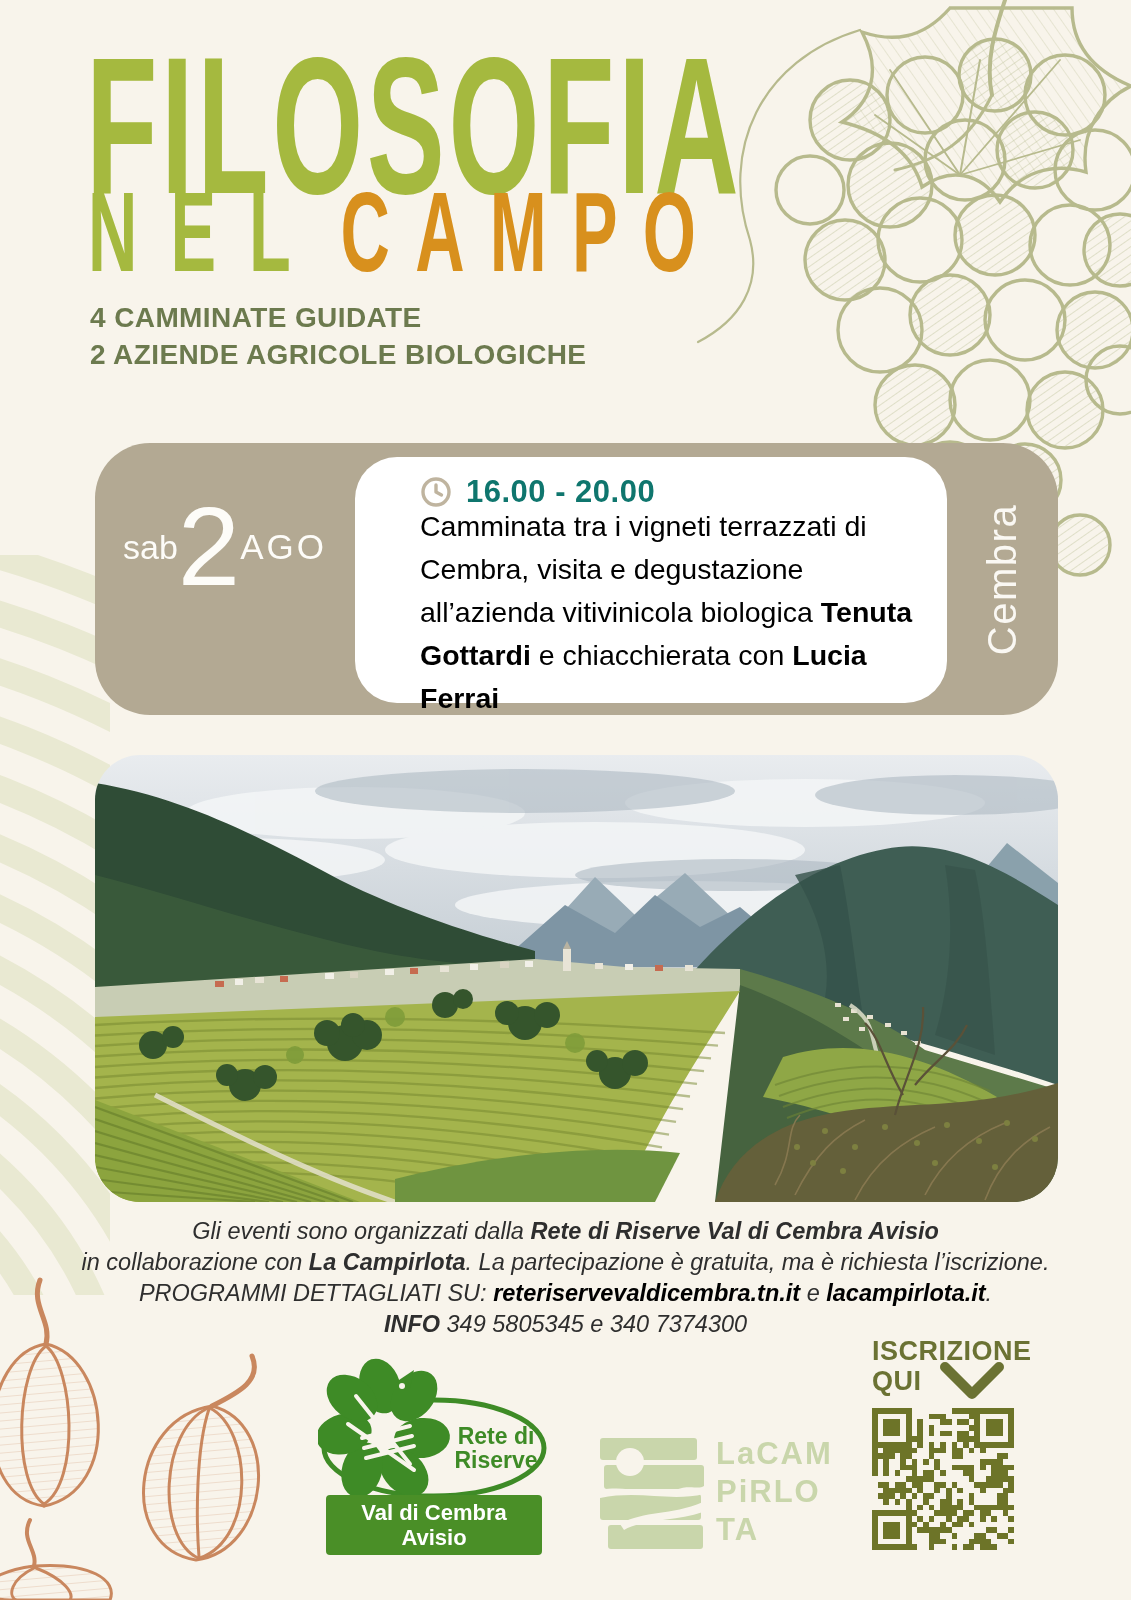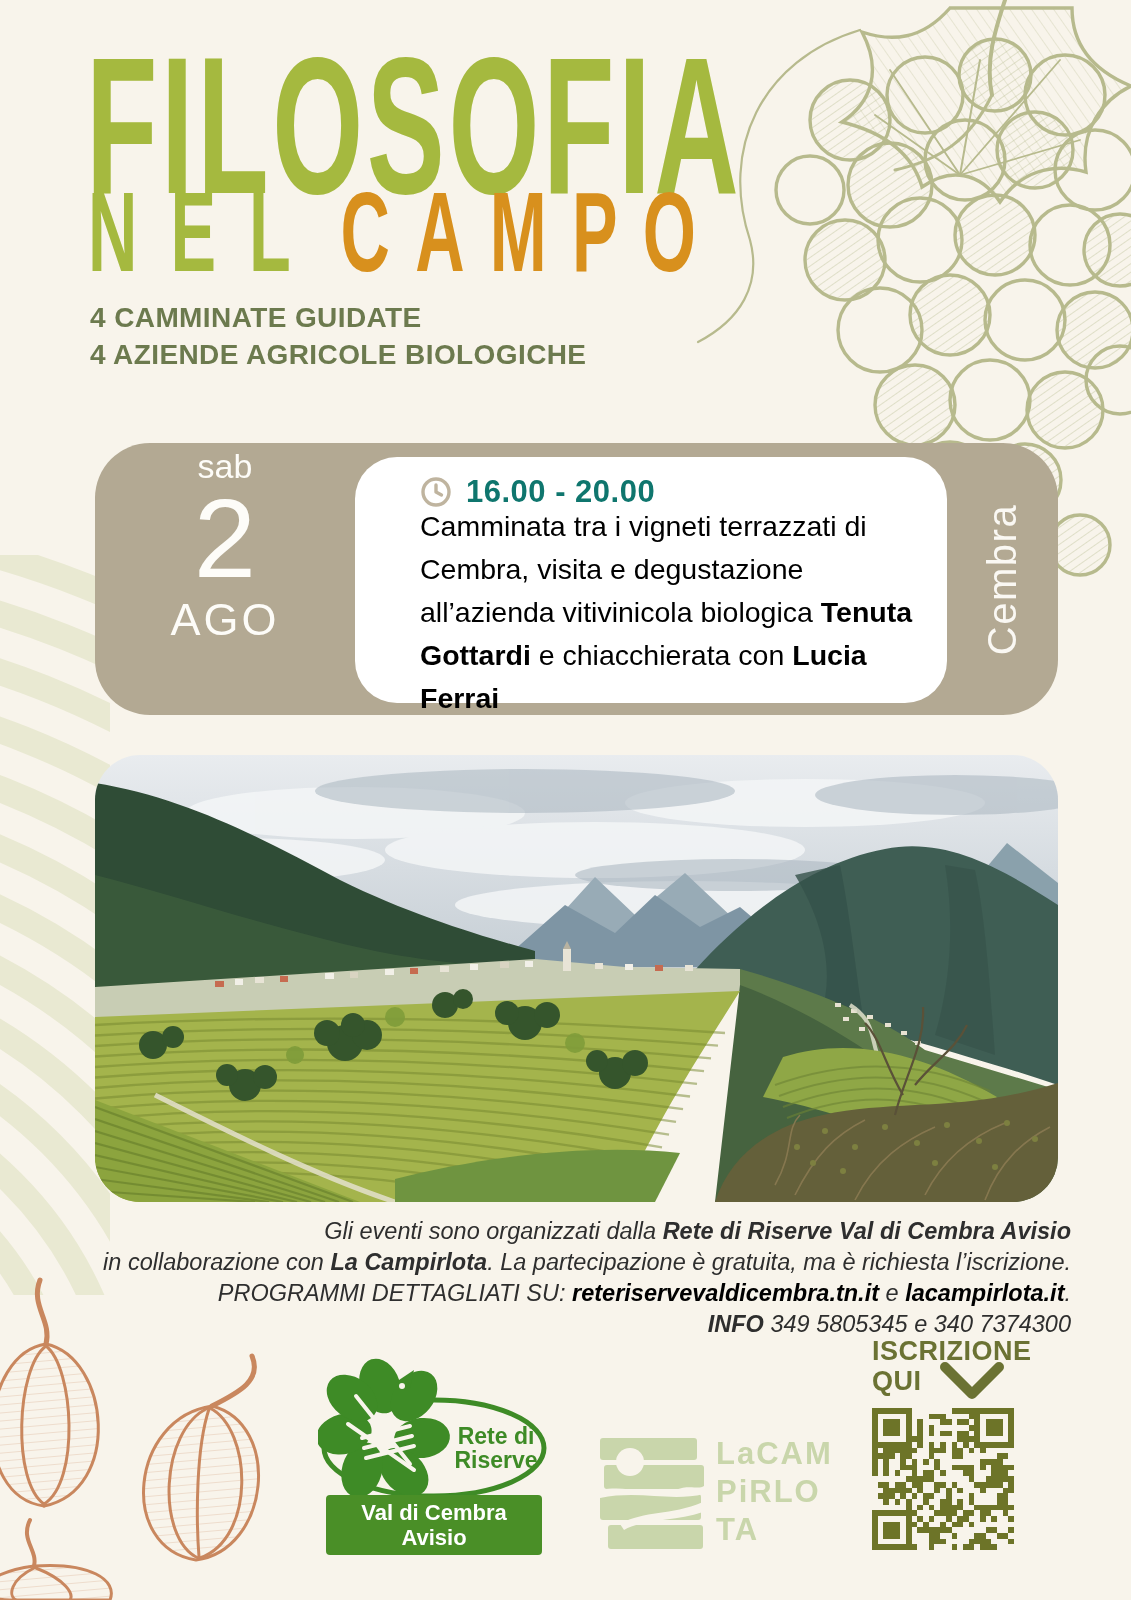--- a/index.html
+++ b/index.html
@@ -12,36 +12,36 @@
   .title-wrap{left:86px;top:28px;transform:scaleX(0.60);transform-origin:0 0;white-space:nowrap;}
   .title-wrap .t{font-size:195px;line-height:1;font-weight:800;letter-spacing:6px;color:#a5b93f;}
   .subtitle-wrap{left:88px;top:175px;transform:scaleX(0.60);transform-origin:0 0;white-space:nowrap;}
   .subtitle-wrap span{font-size:114px;line-height:1;font-weight:800;}
   .sub-nel{color:#a5b93f;letter-spacing:55px;}
   .sub-campo{color:#d8901d;letter-spacing:42px;margin-left:28px;}
   .features{left:90px;top:299px;}
   .features div{font-size:28px;font-weight:800;color:#6c7a4e;line-height:37px;letter-spacing:0.4px;}
   
   .event-card{left:95px;top:443px;width:963px;height:272px;background:#b3a993;border-radius:55px;}
-  .date-col{left:95px;top:443px;width:260px;height:208px;display:flex;flex-direction:column;
+  .date-col{left:95px;top:443px;width:260px;height:208px;display:flex;flex-direction:row;
             align-items:center;justify-content:center;color:#fdfcf8;}
   .date-col .day{font-size:34px;font-weight:400;line-height:36px;}
   .date-col .num{font-size:112px;font-weight:300;line-height:110px;}
-  .date-col .mon{font-size:45px;font-weight:500;letter-spacing:3px;line-height:52px;}
+  .date-col .mon{font-size:35px;font-weight:500;letter-spacing:3px;line-height:52px;}
   .detail-card{left:355px;top:457px;width:592px;height:246px;background:#ffffff;border-radius:42px;}
   .time-row{left:420px;top:474px;display:flex;align-items:center;gap:14px;}
   .time-row .time{font-size:31px;font-weight:800;color:#0f766e;letter-spacing:0.5px;}
   .desc{left:420px;top:505px;width:515px;font-size:28.5px;line-height:43px;color:#000000;margin:0;}
   .desc strong{font-weight:800;}
   .cembra-tab{left:947px;top:443px;width:111px;height:272px;display:flex;align-items:center;justify-content:center;}
   .cembra-tab span{transform:rotate(-90deg);font-size:40px;color:#faf8f3;letter-spacing:1.5px;white-space:nowrap;}
   
   .photo{left:95px;top:755px;width:963px;height:447px;border-radius:45px;overflow:hidden;}
   
-  .footer-text{left:60px;top:1216px;width:1011px;text-align:right;font-style:italic;
+  .footer-text{left:60px;top:1216px;width:1011px;text-align:center;font-style:italic;
                font-size:23.5px;line-height:31px;color:#2e2e2e;font-weight:500;}
   .footer-text strong{font-weight:800;}
   .footer-text .lnk{color:#000000;font-weight:800;}
   
   .rete-logo{left:318px;top:1352px;width:232px;height:212px;}
   .campirlota-logo{left:600px;top:1438px;width:232px;height:125px;}
   .signup-label{left:872px;top:1336px;width:200px;font-size:27px;font-weight:800;
                 color:#6b7233;line-height:30px;letter-spacing:0.5px;}
   .signup-chevron{left:940px;top:1362px;}
   .qr{left:872px;top:1408px;width:142px;height:142px;}
@@ -147,21 +147,21 @@
   </svg>
 
   <div class="abs title-wrap">
     <span class="t">FILOSOFIA</span>
   </div>
   <div class="abs subtitle-wrap">
     <span class="sub-nel">NEL</span><span class="sub-campo">CAMPO</span>
   </div>
   <div class="abs features">
     <div>4 CAMMINATE GUIDATE</div>
-    <div>4 AZIENDE AGRICOLE BIOLOGICHE</div>
+    <div>2 AZIENDE AGRICOLE BIOLOGICHE</div>
   </div>
 
   <div class="abs event-card"></div>
   <div class="abs date-col">
     <span class="day">sab</span>
     <span class="num">2</span>
     <span class="mon">AGO</span>
   </div>
   <div class="abs detail-card"></div>
   <div class="abs time-row">

